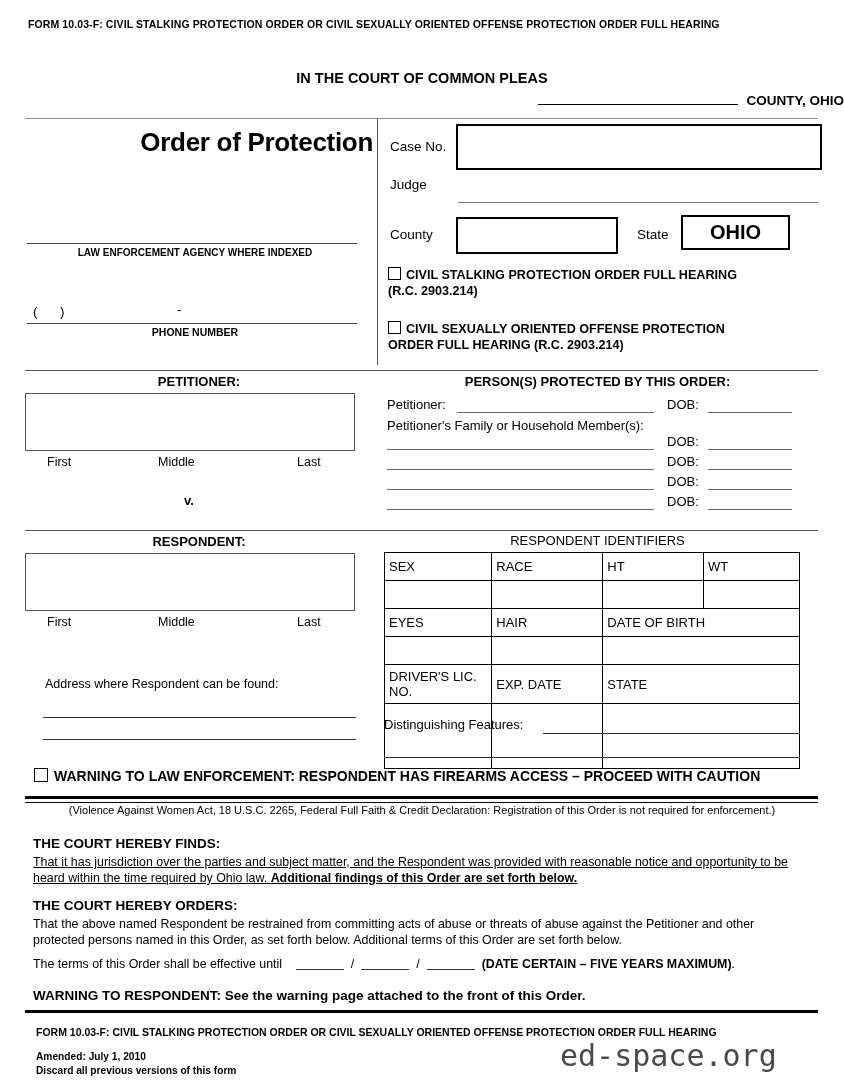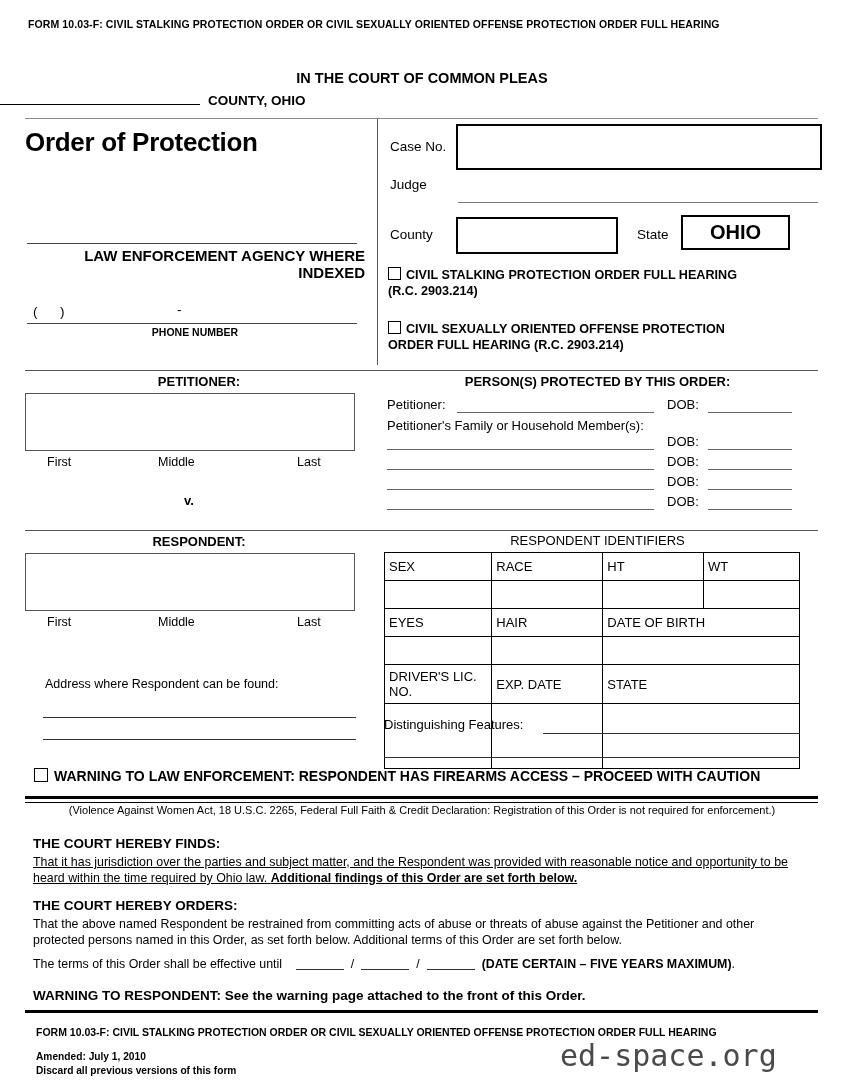--- a/index.html
+++ b/index.html
@@ -32,21 +32,21 @@
     left: 0; top: 70px;
     width: 844px;
     text-align: center;
     font-size: 14.5px;
     font-weight: bold;
   }
   .county-line {
     position: absolute;
     left: 0; top: 90px;
     width: 844px;
-    text-align: left;
+    text-align: right;
     font-size: 13.5px;
     font-weight: bold;
   }
   .county-blank {
     display: inline-block;
     width: 200px;
     border-bottom: 1.6px solid #000;
     margin-right: 8px;
     vertical-align: baseline;
     height: 14px;
@@ -68,43 +68,43 @@
   }
   .upper-right {
     position: absolute;
     left: 352px; top: 0;
     width: 441px;
     height: 246px;
     border-left: 1.4px solid #555;
   }
 
   .oop-title {
-    text-align: left;
+    text-align: right;
     font-size: 26px;
     font-weight: bold;
     margin-top: 8px;
     letter-spacing: -0.3px;
   }
   .oop-sub {
     text-align: center;
     font-size: 13.5px;
     margin-top: 5px;
   }
   .agency-rule {
     position: absolute;
     left: 2px; top: 124px;
     width: 330px;
     border-bottom: 1.1px solid #444;
   }
   .agency-label {
     position: absolute;
     left: 0; top: 128px;
     width: 340px;
-    text-align: right;
-    font-size: 15px;
+    text-align: center;
+    font-size: 10px;
     font-weight: bold;
   }
   .phone-rule {
     position: absolute;
     left: 2px; top: 204px;
     width: 330px;
     border-bottom: 1.1px solid #444;
   }
   .phone-parens {
     position: absolute;

